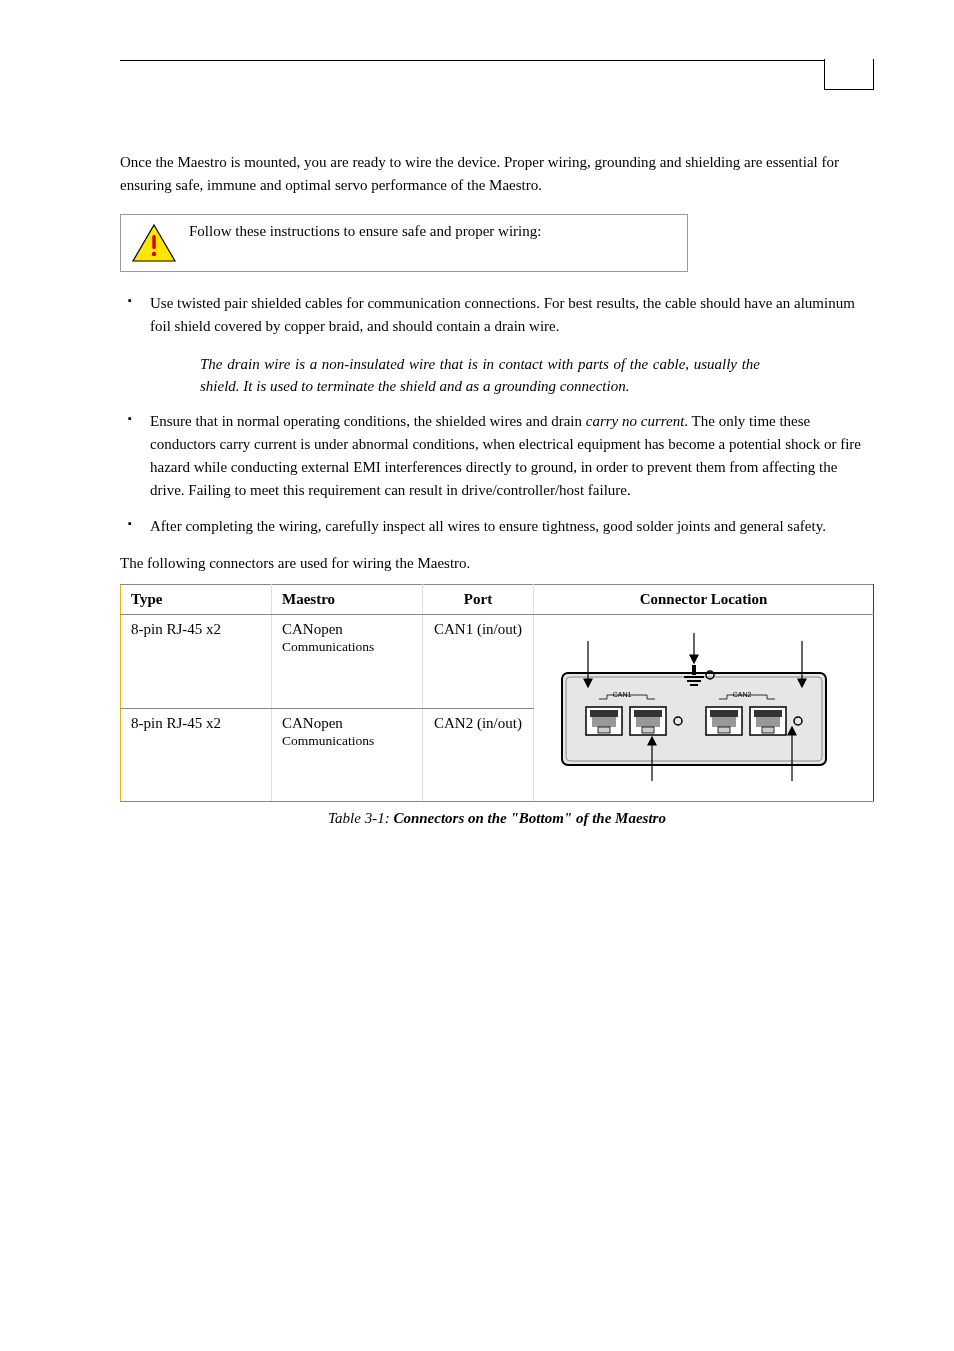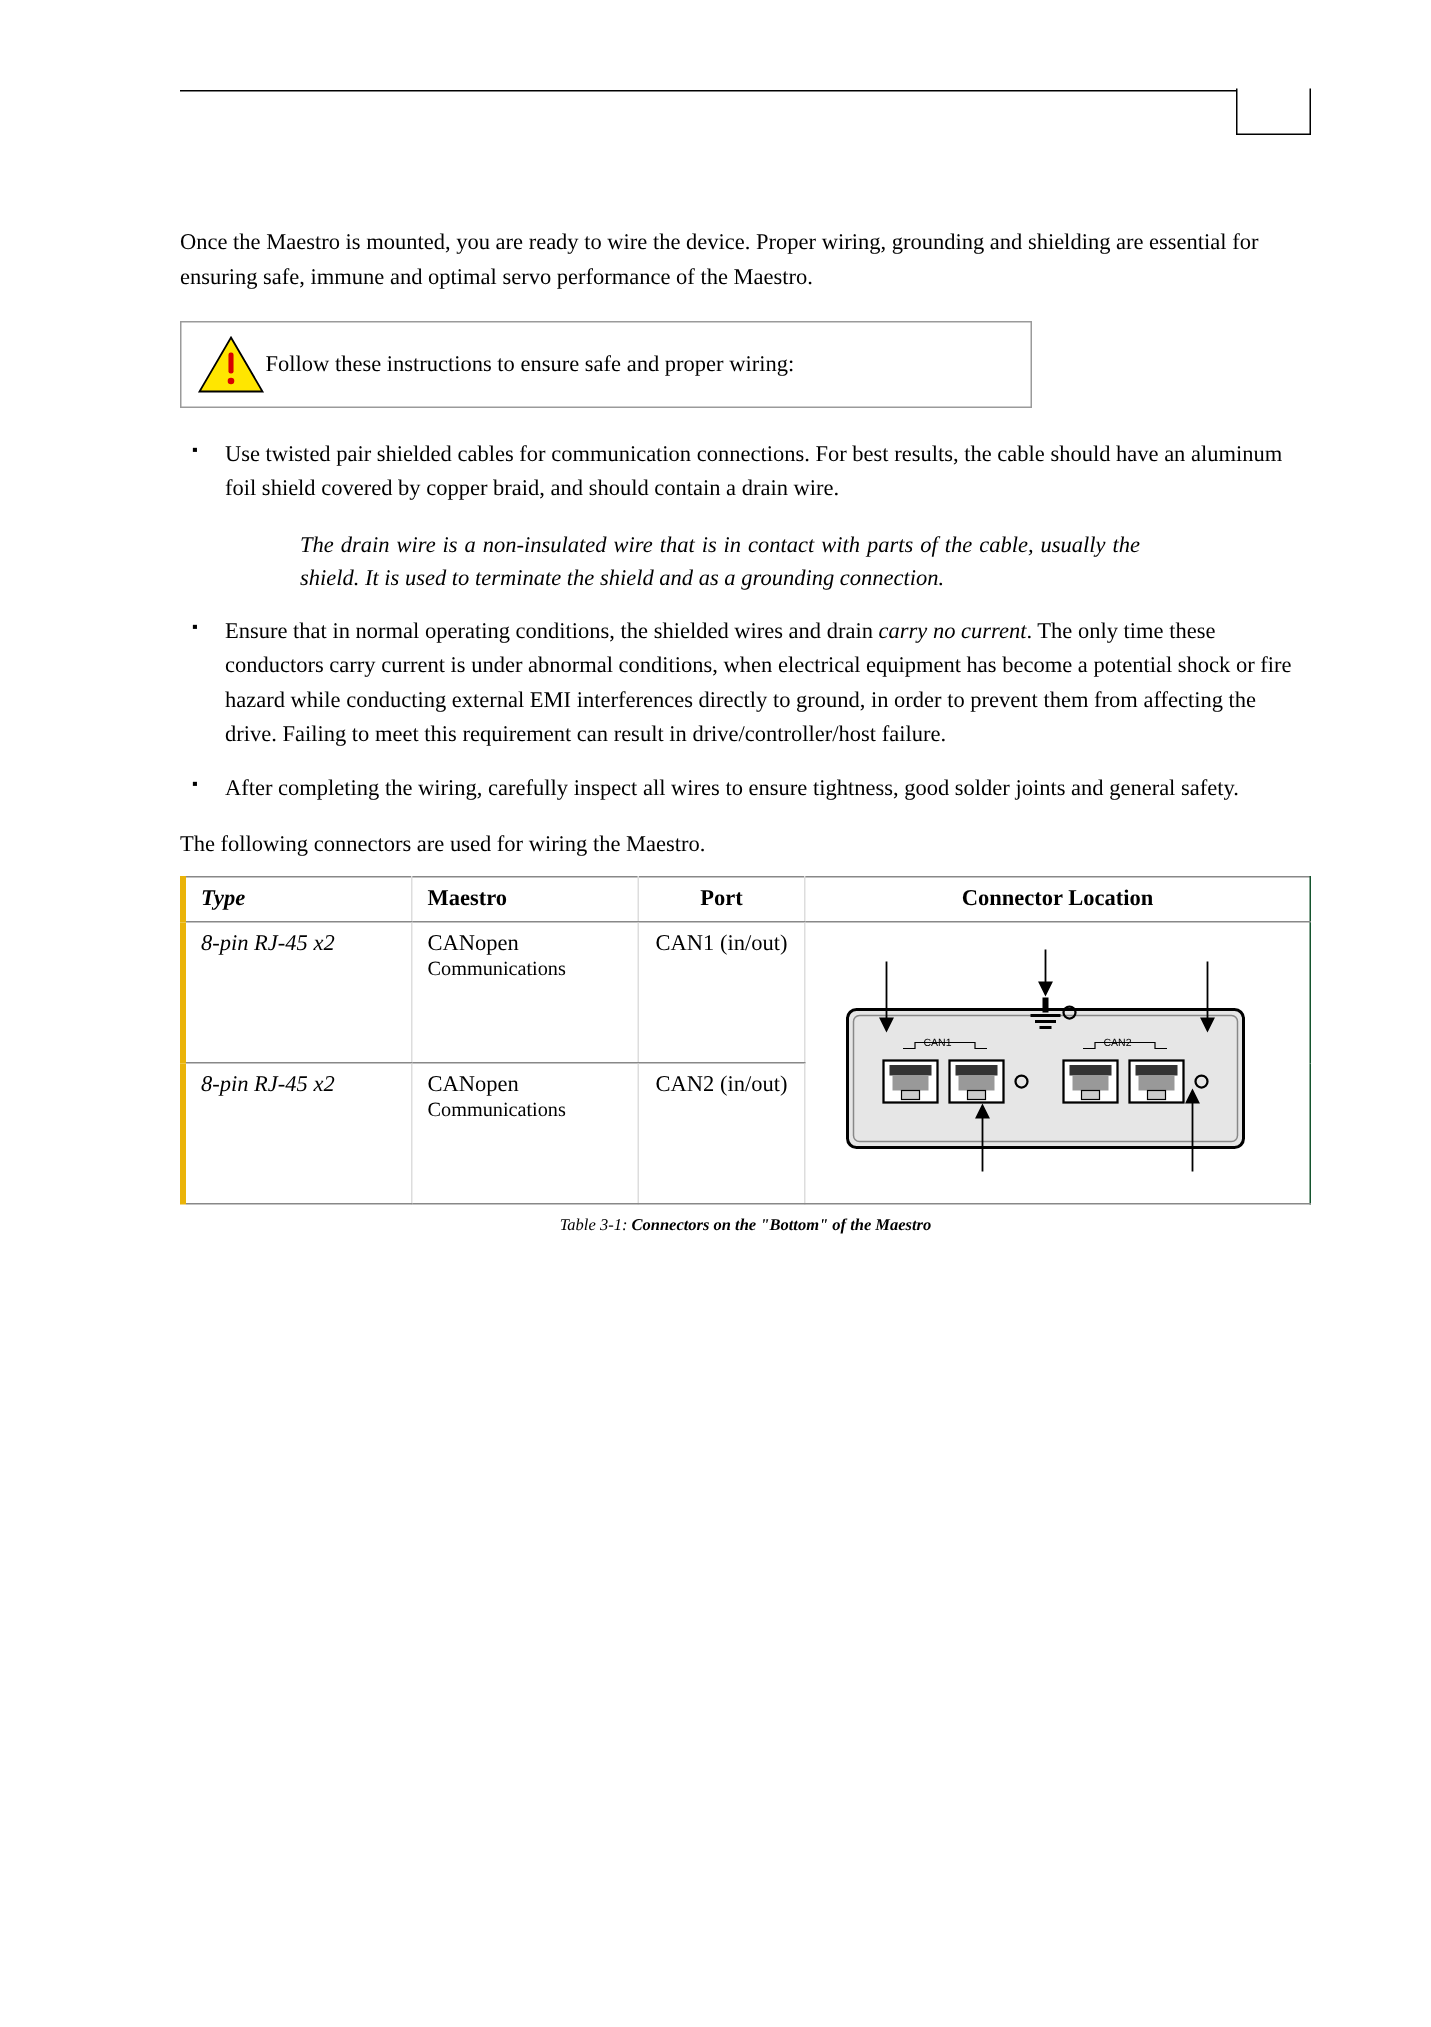--- a/index.html
+++ b/index.html
@@ -32,21 +32,22 @@
   }
   .intro-para {
     line-height: 1.5;
     margin-bottom: 18px;
   }
   .caution-box {
     border: 1px solid #9a9a9a;
     width: 540px;
     padding: 8px 16px 8px 10px;
     display: flex;
-    align-items: center;
+    align-items: flex-start;
+    gap: 12px;
     margin-bottom: 20px;
   }
   .caution-icon {
     width: 46px;
     height: 40px;
     flex-shrink: 0;
   }
   .bullet-list {
     list-style: none;
     padding: 0;
@@ -85,21 +86,21 @@
   }
   table.conn th, table.conn td {
     border-top: 1px solid #888;
     border-bottom: 1px solid #888;
     border-left: 1px solid #ddd;
     border-right: 1px solid #ddd;
     padding: 6px 10px;
     vertical-align: top;
     text-align: left;
   }
-  table.conn th:first-child, table.conn td:first-child { border-left: 4px solid #eab308; font-style: italic; }
+  table.conn th:first-child, table.conn td:first-child { border-left: 1px solid #eab308; }
   table.conn th:last-child, table.conn td:last-child { border-right: 1px solid #14532d; }
   table.conn th {
     font-weight: bold;
   }
   table.conn th.center, table.conn td.center { text-align: center; }
   table.conn .func-sub {
     font-size: 13.5px;
   }
   .diagram-cell {
     vertical-align: middle;
@@ -107,21 +108,21 @@
     padding: 14px 10px;
   }
   .diagram-box {
     display: inline-block;
     width: 300px;
   }
   .caption {
     text-align: center;
     font-style: italic;
     margin-top: 8px;
-    font-size: 11px;
+    font-size: 15px;
   }
   .caption .bold { font-weight: bold; font-style: italic; }
 </style>
 </head>
 <body>
 
 <div class="page">
   <div class="header-rule">
     <div class="header-tab"></div>
   </div>

